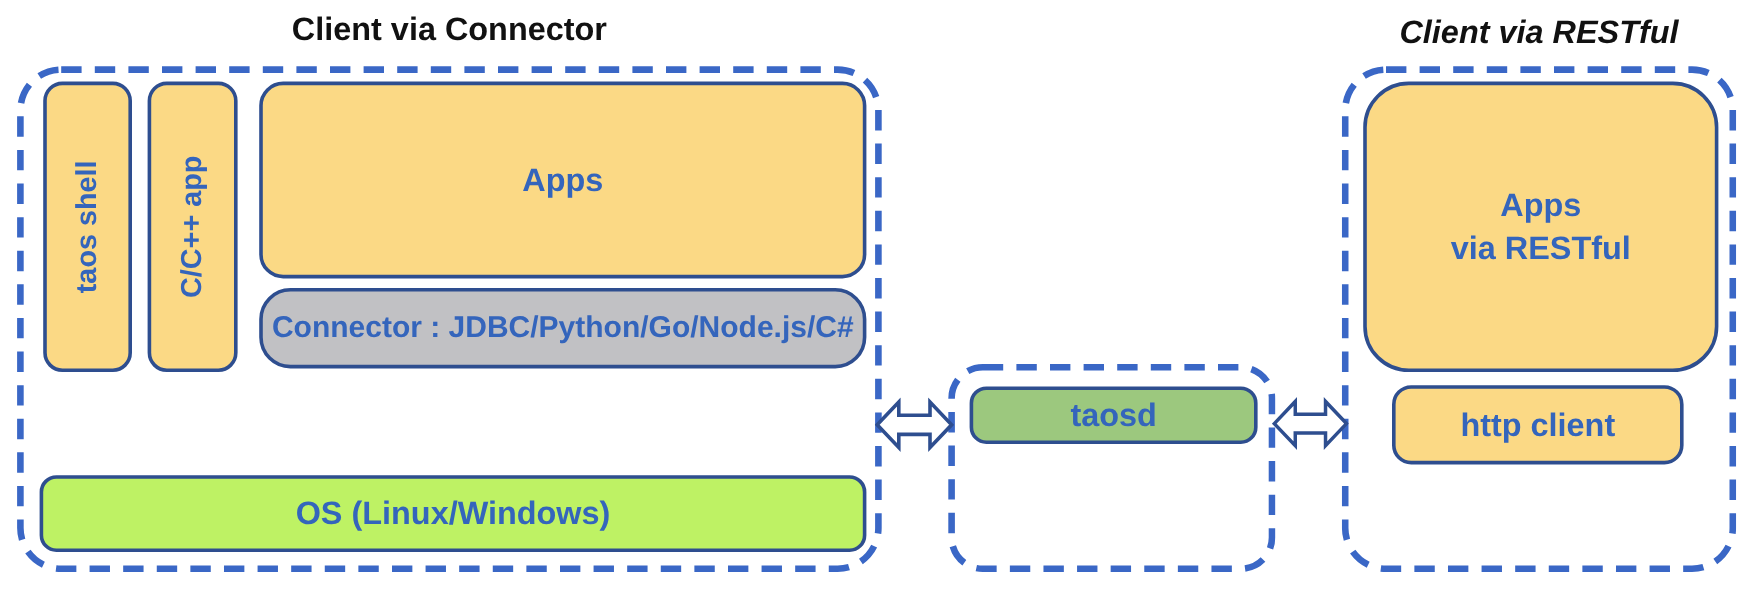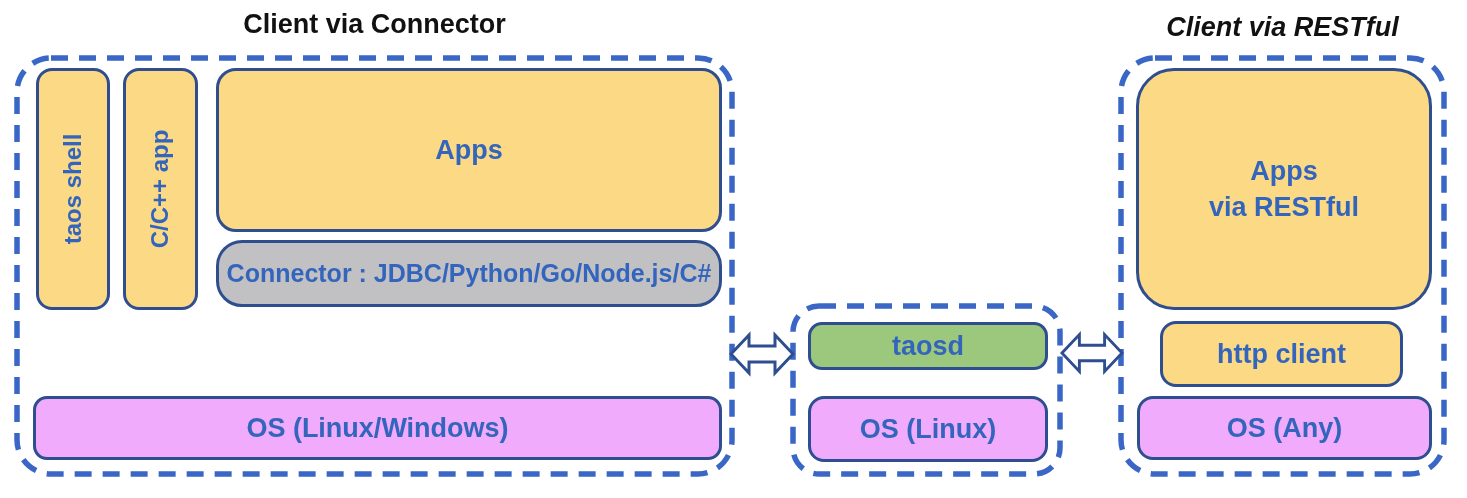--- a/index.html
+++ b/index.html
@@ -37,21 +37,21 @@
     box-sizing: border-box;
     display: flex;
     align-items: center;
     justify-content: center;
     font-weight: bold;
     color: #3465BC;
     text-align: center;
   }
   .yellow { background: #FBD985; }
   .orange { background: #F2975E; }
-  .blue   { background: #f0abfc; }
+  .blue   { background: #bef264; }
   .green  { background: #9CC87E; }
   .gray   { background: #C1C1C4; }
 
   .r14 { border-radius: 14px; }
   .r16 { border-radius: 16px; }
   .r20 { border-radius: 20px; }
   .r38 { border-radius: 38px; }
 
   .fs24 { font-size: 24px; }
   .fs25 { font-size: 25px; }
@@ -106,38 +106,32 @@
 
 
   <div class="node blue r14 fs27" style="left:33px; top:396px; width:689px; height:64px;">
     <span>OS (Linux/Windows)</span>
   </div>
 
   <div class="node green r14 fs27" style="left:808px; top:322px; width:240px; height:48px;align-items:center;">
     <span>taosd</span>
   </div>
 
-  <div class="node blue r16 fs27" style="left:808px; top:396px; width:240px; height:66px;">
-    <span>OS (Linux)</span>
-  </div>
 
   <div class="node yellow r38 fs27 two-line" style="left:1136px; top:68px; width:296px; height:242px;">
     <span>
       <span style="display:block;">Apps</span>
       <span style="display:block;">via RESTful</span>
     </span>
   </div>
 
   <div class="node yellow r16 fs27" style="left:1137px; top:321px; width:243px; height:66px;margin-left:23px;">
     <span>http client</span>
   </div>
 
-  <div class="node blue r16 fs27" style="left:1137px; top:396px; width:295px; height:64px;">
-    <span>OS (Any)</span>
-  </div>
 
   <svg class="arrow-icon" style="left:729px; top:331px;" width="66" height="46" viewBox="0 0 66 46">
     <polygon points="2,23 20,4 20,15 46,15 46,4 64,23 46,42 46,31 20,31 20,42" fill="#ffffff" stroke="#2E4E8F" stroke-width="3" stroke-linejoin="miter"></polygon>
   </svg>
 
   <svg class="arrow-icon" style="left:1060px; top:330px;" width="64" height="46" viewBox="0 0 66 46">
     <polygon points="2,23 20,4 20,15 46,15 46,4 64,23 46,42 46,31 20,31 20,42" fill="#ffffff" stroke="#2E4E8F" stroke-width="3" stroke-linejoin="miter"></polygon>
   </svg>
 
 </div>

